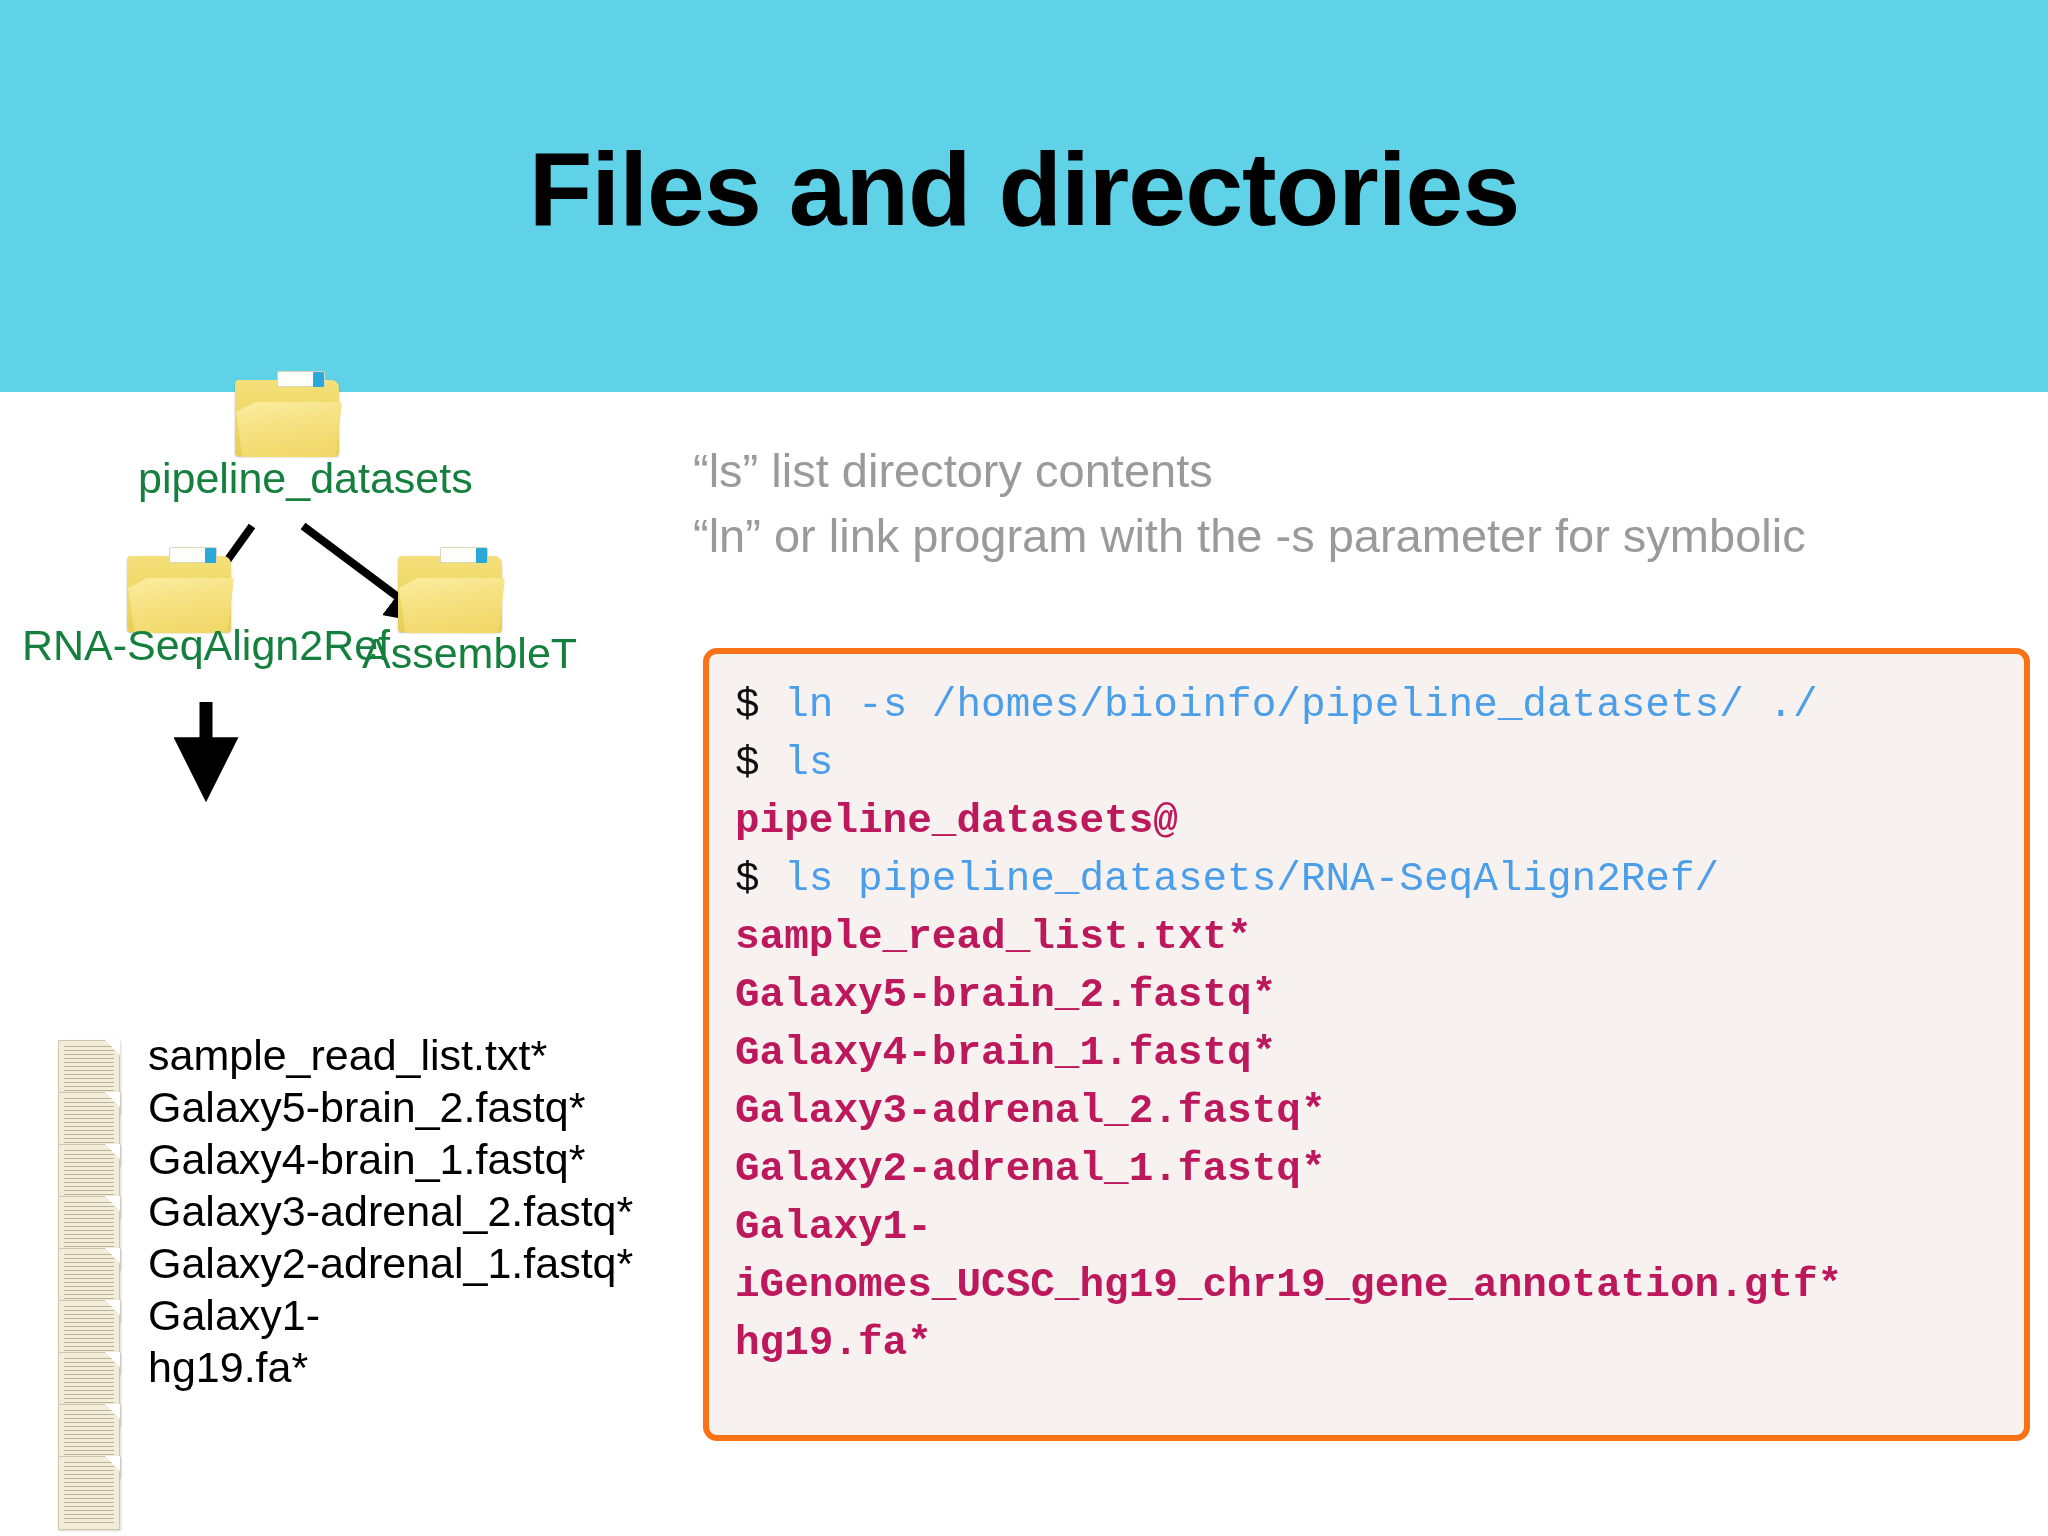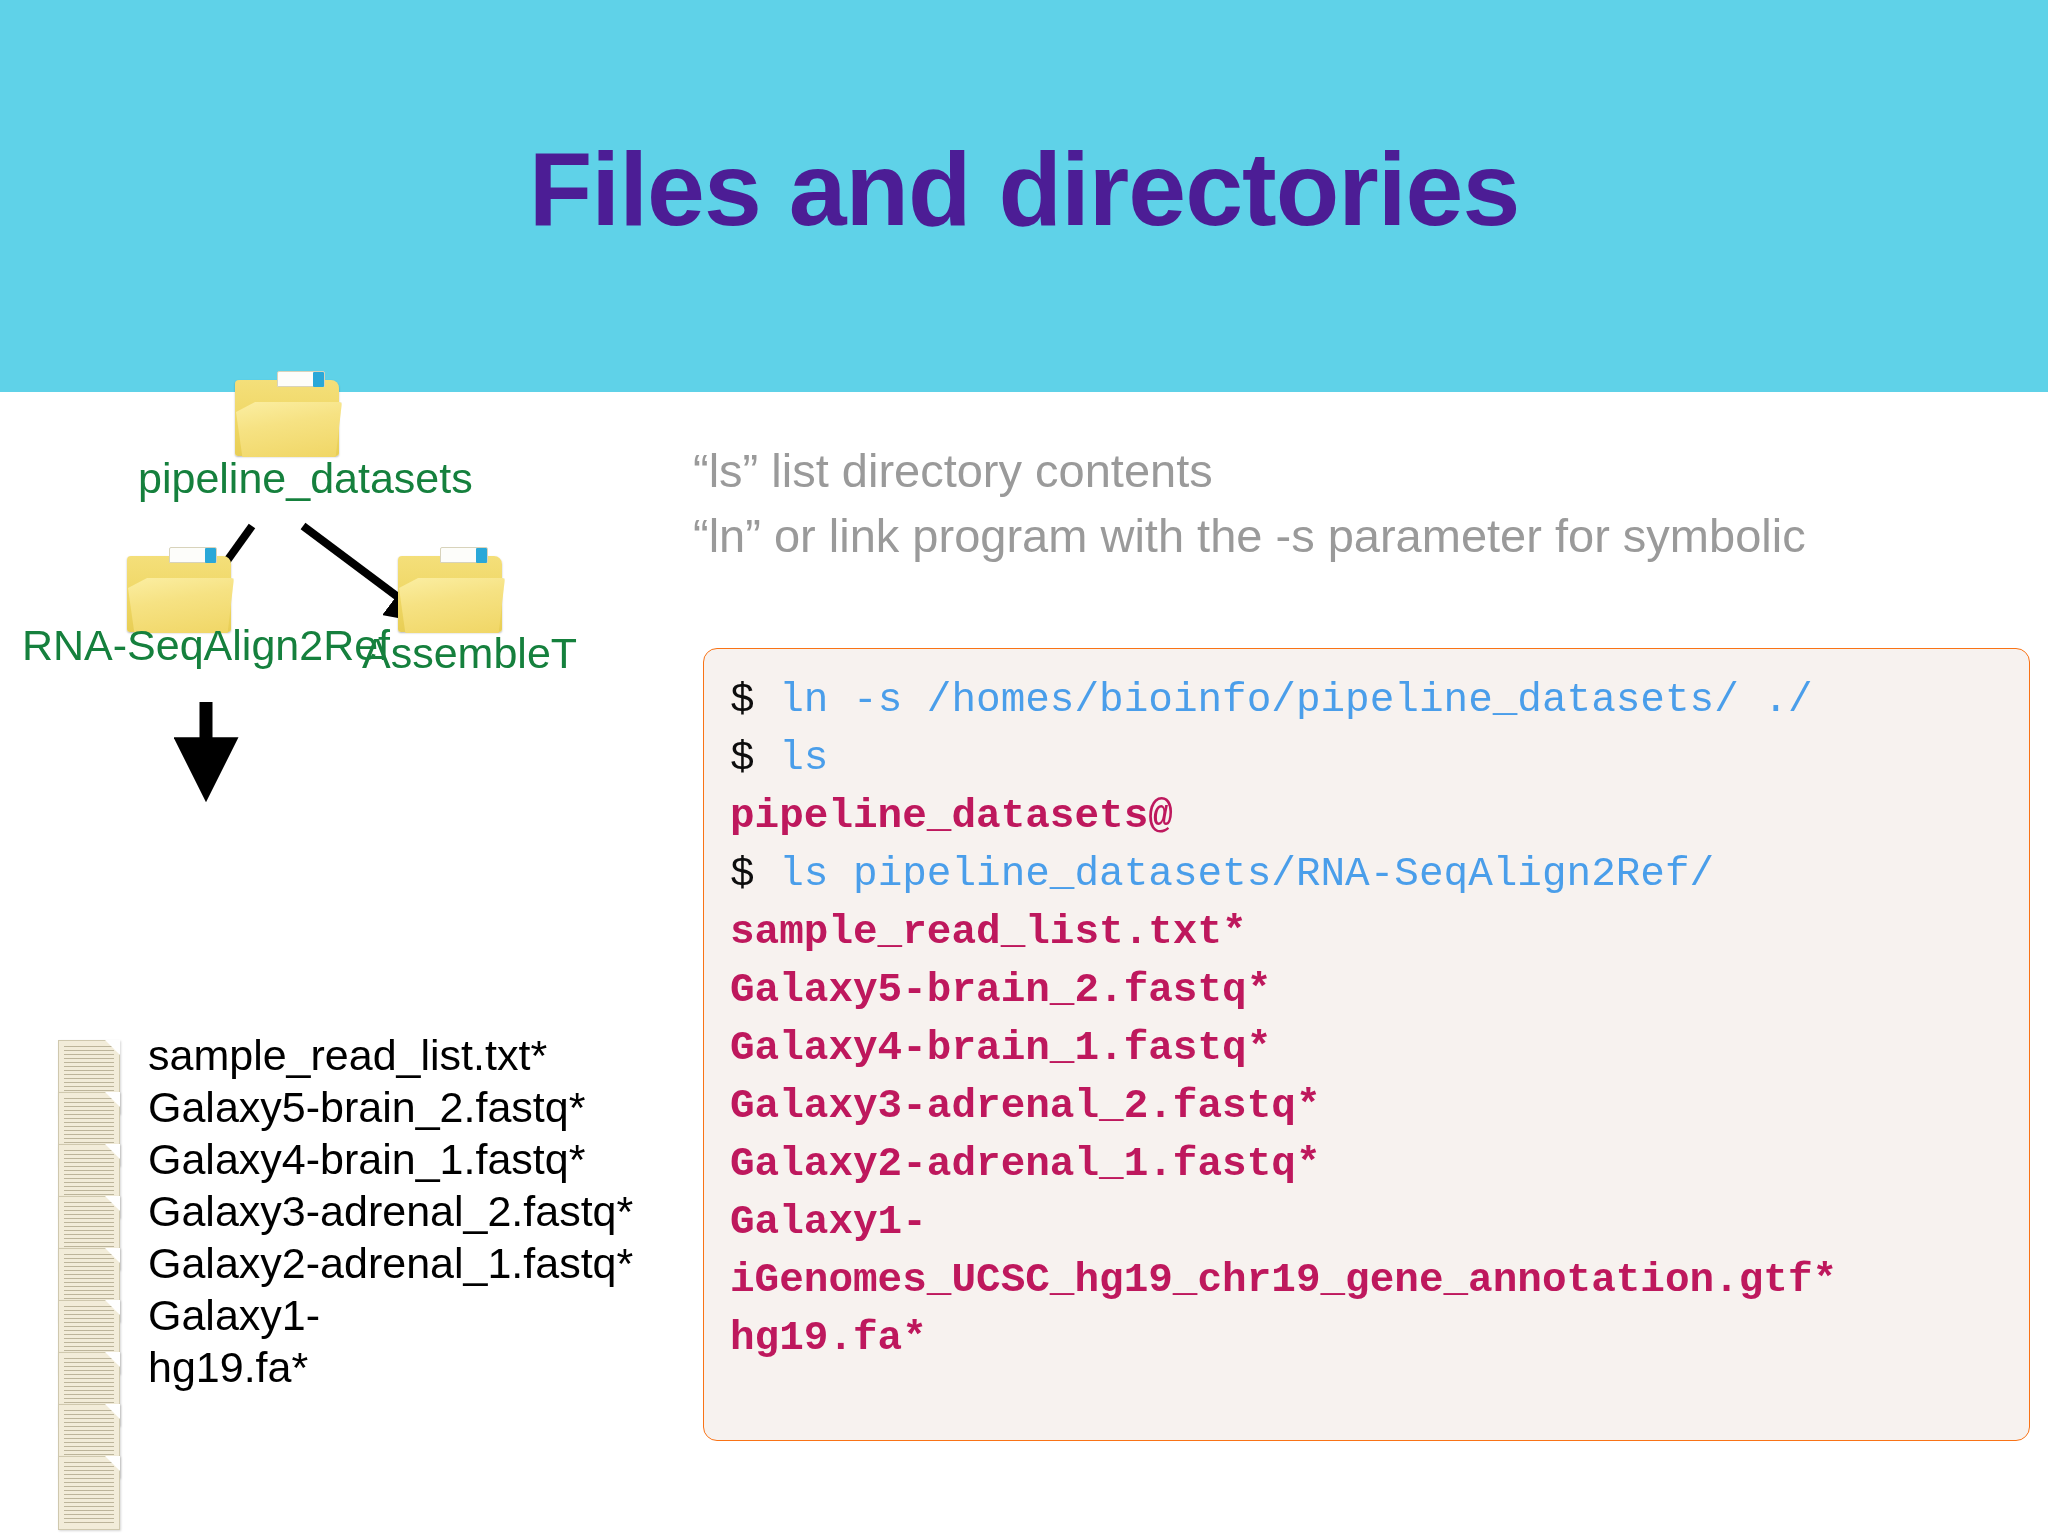--- a/index.html
+++ b/index.html
@@ -28,21 +28,21 @@
   }
   #slide-title {
     position: absolute;
     left: 0;
     top: 0;
     width: 2048px;
     height: 392px;
     display: flex;
     align-items: center;
     justify-content: center;
-    color: #4c1d95;
+    color: #000000;
     font-family: "Liberation Sans", sans-serif;
     font-weight: bold;
     font-size: 104px;
     letter-spacing: -1px;
     line-height: 1;
     padding-bottom: 14px;
     box-sizing: border-box;
     white-space: nowrap;
   }
 
@@ -174,21 +174,21 @@
   #file-list .fl-line { display: block; white-space: nowrap; }
 
   
   #terminal-panel {
     position: absolute;
     left: 703px;
     top: 648px;
     width: 1327px;
     height: 793px;
     background: #f7f2ef;
-    border: 1px solid #f97316;
+    border: 6px solid #f97316;
     border-radius: 14px;
     box-sizing: border-box;
     padding: 22px 26px 10px 26px;
     overflow: hidden;
   }
   #terminal-lines {
     font-family: "Liberation Mono", "DejaVu Sans Mono", monospace;
     font-size: 41px;
     line-height: 58px;
     white-space: pre;

